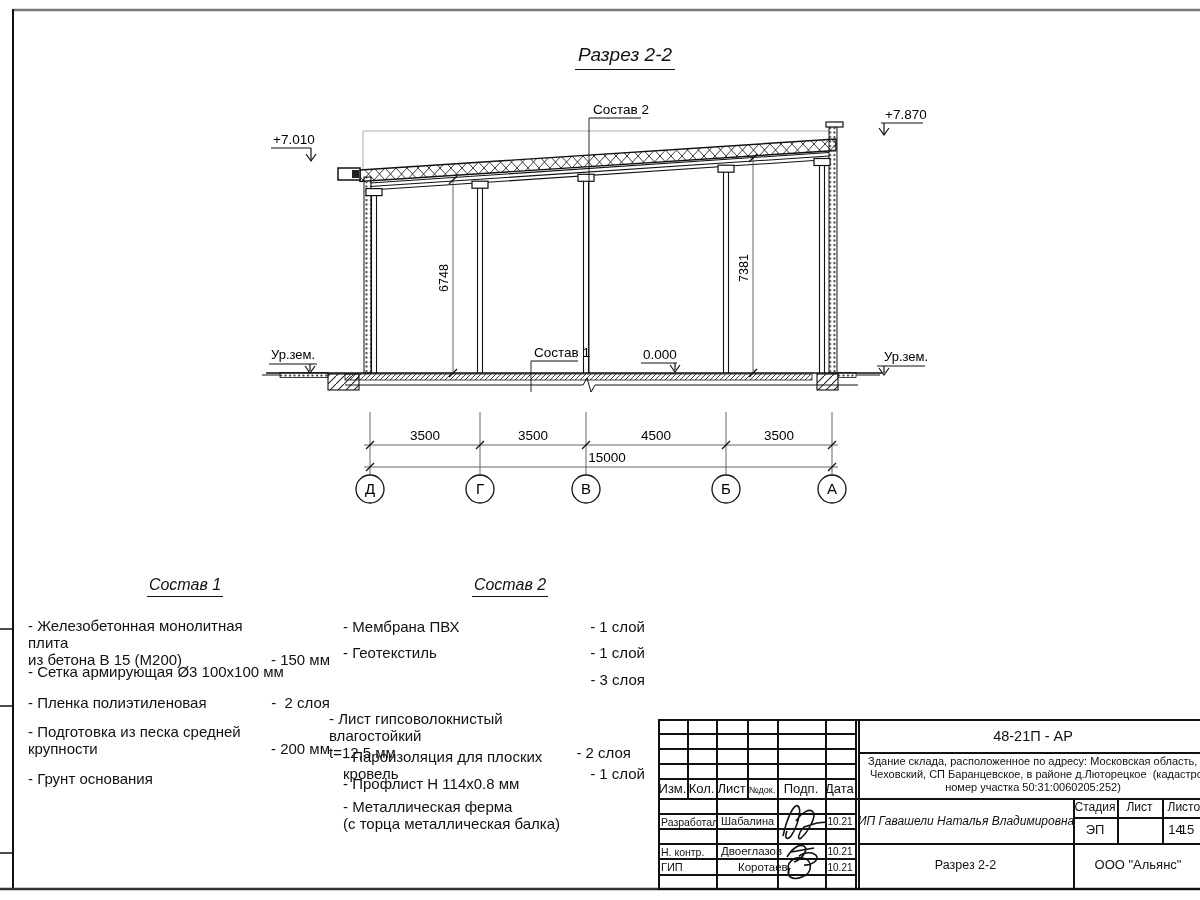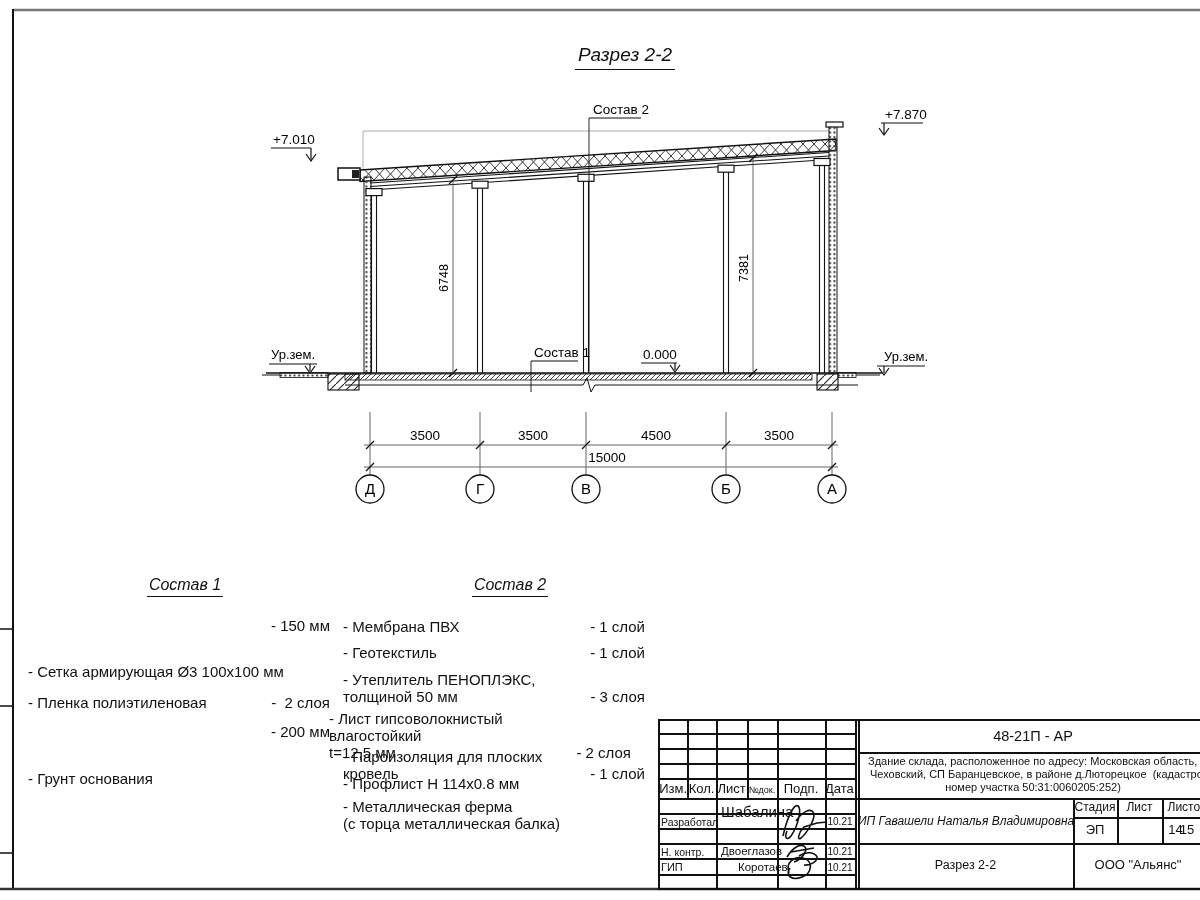--- a/index.html
+++ b/index.html
@@ -205,31 +205,35 @@
 
 <div id="drawing-title">
   <span>Разрез 2-2</span>
 </div>
 
 <div>
   <div class="list-heading" style="left:130px;top:576px;width:110px;">
     <span>Состав 1</span>
   </div>
   <div class="cmp-item" style="left:28px;top:617px;width:302px;">
+    <span class="item-name">- Железобетонная  монолитная плита
+  из бетона В 15 (М200)</span>
     <span class="item-value">- 150 мм</span>
   </div>
   <div class="cmp-item" style="left:28px;top:663px;width:302px;">
     <span class="item-name">- Сетка армирующая Ø3 100х100 мм</span>
     <span class="item-value"></span>
   </div>
   <div class="cmp-item" style="left:28px;top:694px;width:302px;">
     <span class="item-name">- Пленка полиэтиленовая</span>
     <span class="item-value">-  2 слоя</span>
   </div>
   <div class="cmp-item" style="left:28px;top:723px;width:302px;">
+    <span class="item-name">- Подготовка из песка средней
+  крупности</span>
     <span class="item-value">- 200 мм</span>
   </div>
   <div class="cmp-item" style="left:28px;top:770px;width:302px;">
     <span class="item-name">- Грунт основания</span>
     <span class="item-value"></span>
   </div>
 </div>
 
 <div>
   <div class="list-heading" style="left:455px;top:576px;width:110px;">
@@ -237,22 +241,20 @@
   </div>
   <div class="cmp-item" style="left:343px;top:618px;width:302px;">
     <span class="item-name">- Мембрана ПВХ</span>
     <span class="item-value">- 1 слой</span>
   </div>
   <div class="cmp-item" style="left:343px;top:644px;width:302px;">
     <span class="item-name">- Геотекстиль</span>
     <span class="item-value">- 1 слой</span>
   </div>
   <div class="cmp-item" style="left:343px;top:671px;width:302px;">
-    <span class="item-name">- Утеплитель ПЕНОПЛЭКС,
-  толщиной 50 мм</span>
     <span class="item-value">- 3 слоя</span>
   </div>
   <div class="cmp-item" style="left:329px;top:710px;width:302px;">
     <span class="item-name">- Лист гипсоволокнистый влагостойкий
  t=12,5 мм</span>
     <span class="item-value">- 2 слоя</span>
   </div>
   <div class="cmp-item" style="left:343px;top:748px;width:302px;">
     <span class="item-name">- Пароизоляция для плоских кровель</span>
     <span class="item-value">- 1 слой</span>
@@ -294,29 +296,29 @@
   <div class="tb-line" style="left:0;top:94px;width:197px;height:1.5px;"></div>
   <div class="tb-line" style="left:0;top:109px;width:197px;height:1.5px;"></div>
   <div class="tb-line" style="left:0;top:124px;width:197px;height:1.5px;"></div>
   <div class="tb-line" style="left:0;top:139px;width:197px;height:1.5px;"></div>
   <div class="tb-line" style="left:0;top:155px;width:197px;height:1.5px;"></div>
 
   <div class="tb-line" style="left:200px;top:33px;width:342px;height:1.5px;"></div>
   <div class="tb-line" style="left:415px;top:98px;width:127px;height:1.5px;"></div>
   <div class="tb-line" style="left:200px;top:124px;width:342px;height:1.5px;"></div>
 
-  <div class="tb-text tb-center" style="left:0;top:62px;width:29px;font-size:13px;text-align:right;">Изм.</div>
+  <div class="tb-text tb-center" style="left:0;top:62px;width:29px;font-size:13px;">Изм.</div>
   <div class="tb-text tb-center" style="left:29px;top:62px;width:29px;font-size:13px;">Кол.</div>
   <div class="tb-text tb-center" style="left:58px;top:62px;width:31px;font-size:13px;">Лист</div>
   <div class="tb-text tb-center" style="left:89px;top:66px;width:30px;font-size:9px;">№док.</div>
   <div class="tb-text tb-center" style="left:119px;top:62px;width:48px;font-size:13px;">Подп.</div>
   <div class="tb-text tb-center" style="left:167px;top:62px;width:22px;font-size:13px;">Дата</div>
 
   <div class="tb-text" style="left:3px;top:97px;font-size:10.5px;">Разработал</div>
-  <div class="tb-text" style="left:63px;top:84px;font-size:15px;text-align:center;">Шабалина</div>
+  <div class="tb-text" style="left:63px;top:96px;font-size:11px;text-align:center;">Шабалина</div>
   <div class="tb-text tb-center" style="left:167px;top:97px;width:30px;font-size:10px;">10.21</div>
   <div class="tb-text" style="left:3px;top:127px;font-size:10.5px;">Н. контр.</div>
   <div class="tb-text" style="left:63px;top:126px;font-size:11.5px;">Двоеглазов</div>
   <div class="tb-text tb-center" style="left:167px;top:127px;width:30px;font-size:10px;">10.21</div>
   <div class="tb-text" style="left:3px;top:142px;font-size:11px;">ГИП</div>
   <div class="tb-text" style="left:80px;top:142px;font-size:11.5px;">Коротаев</div>
   <div class="tb-text tb-center" style="left:167px;top:143px;width:30px;font-size:10px;">10.21</div>
 
   <div class="tb-text tb-center" style="left:200px;top:9px;width:350px;font-size:14.5px;">48-21П - АР</div>
   <div class="tb-text" style="left:210px;top:36px;font-size:11px;">Здание склада, расположенное по адресу: Московская область, р</div>

